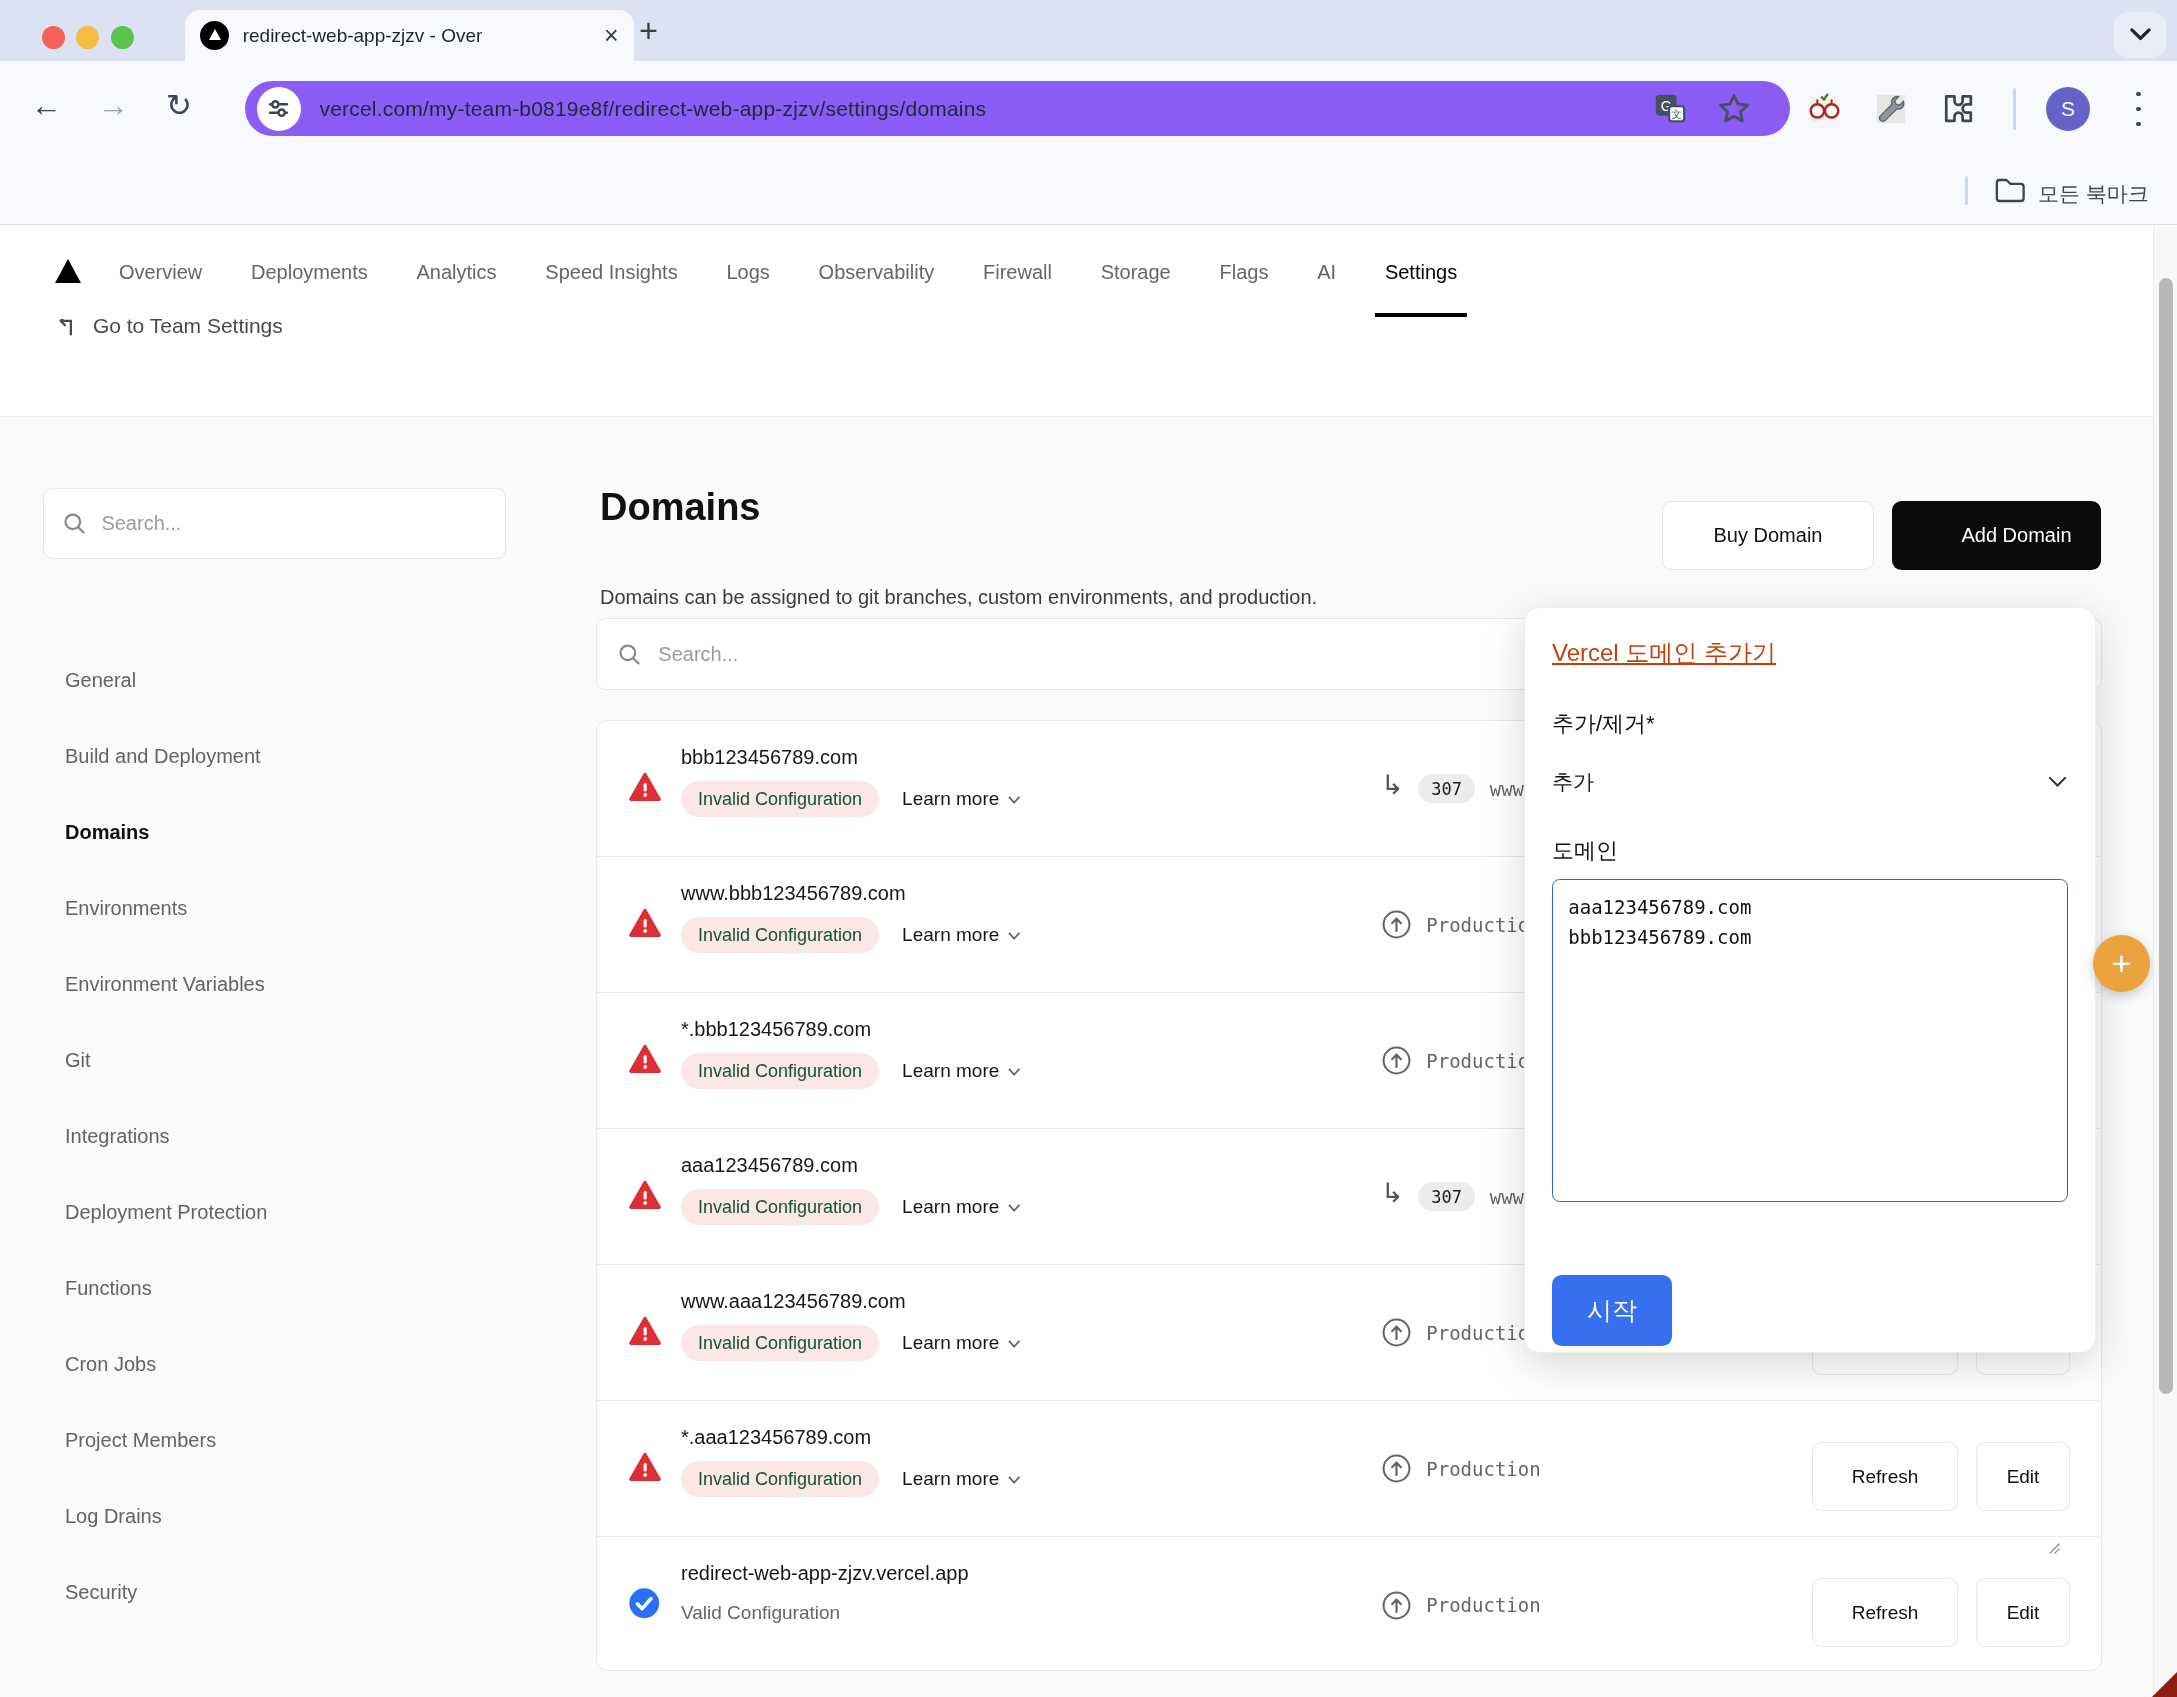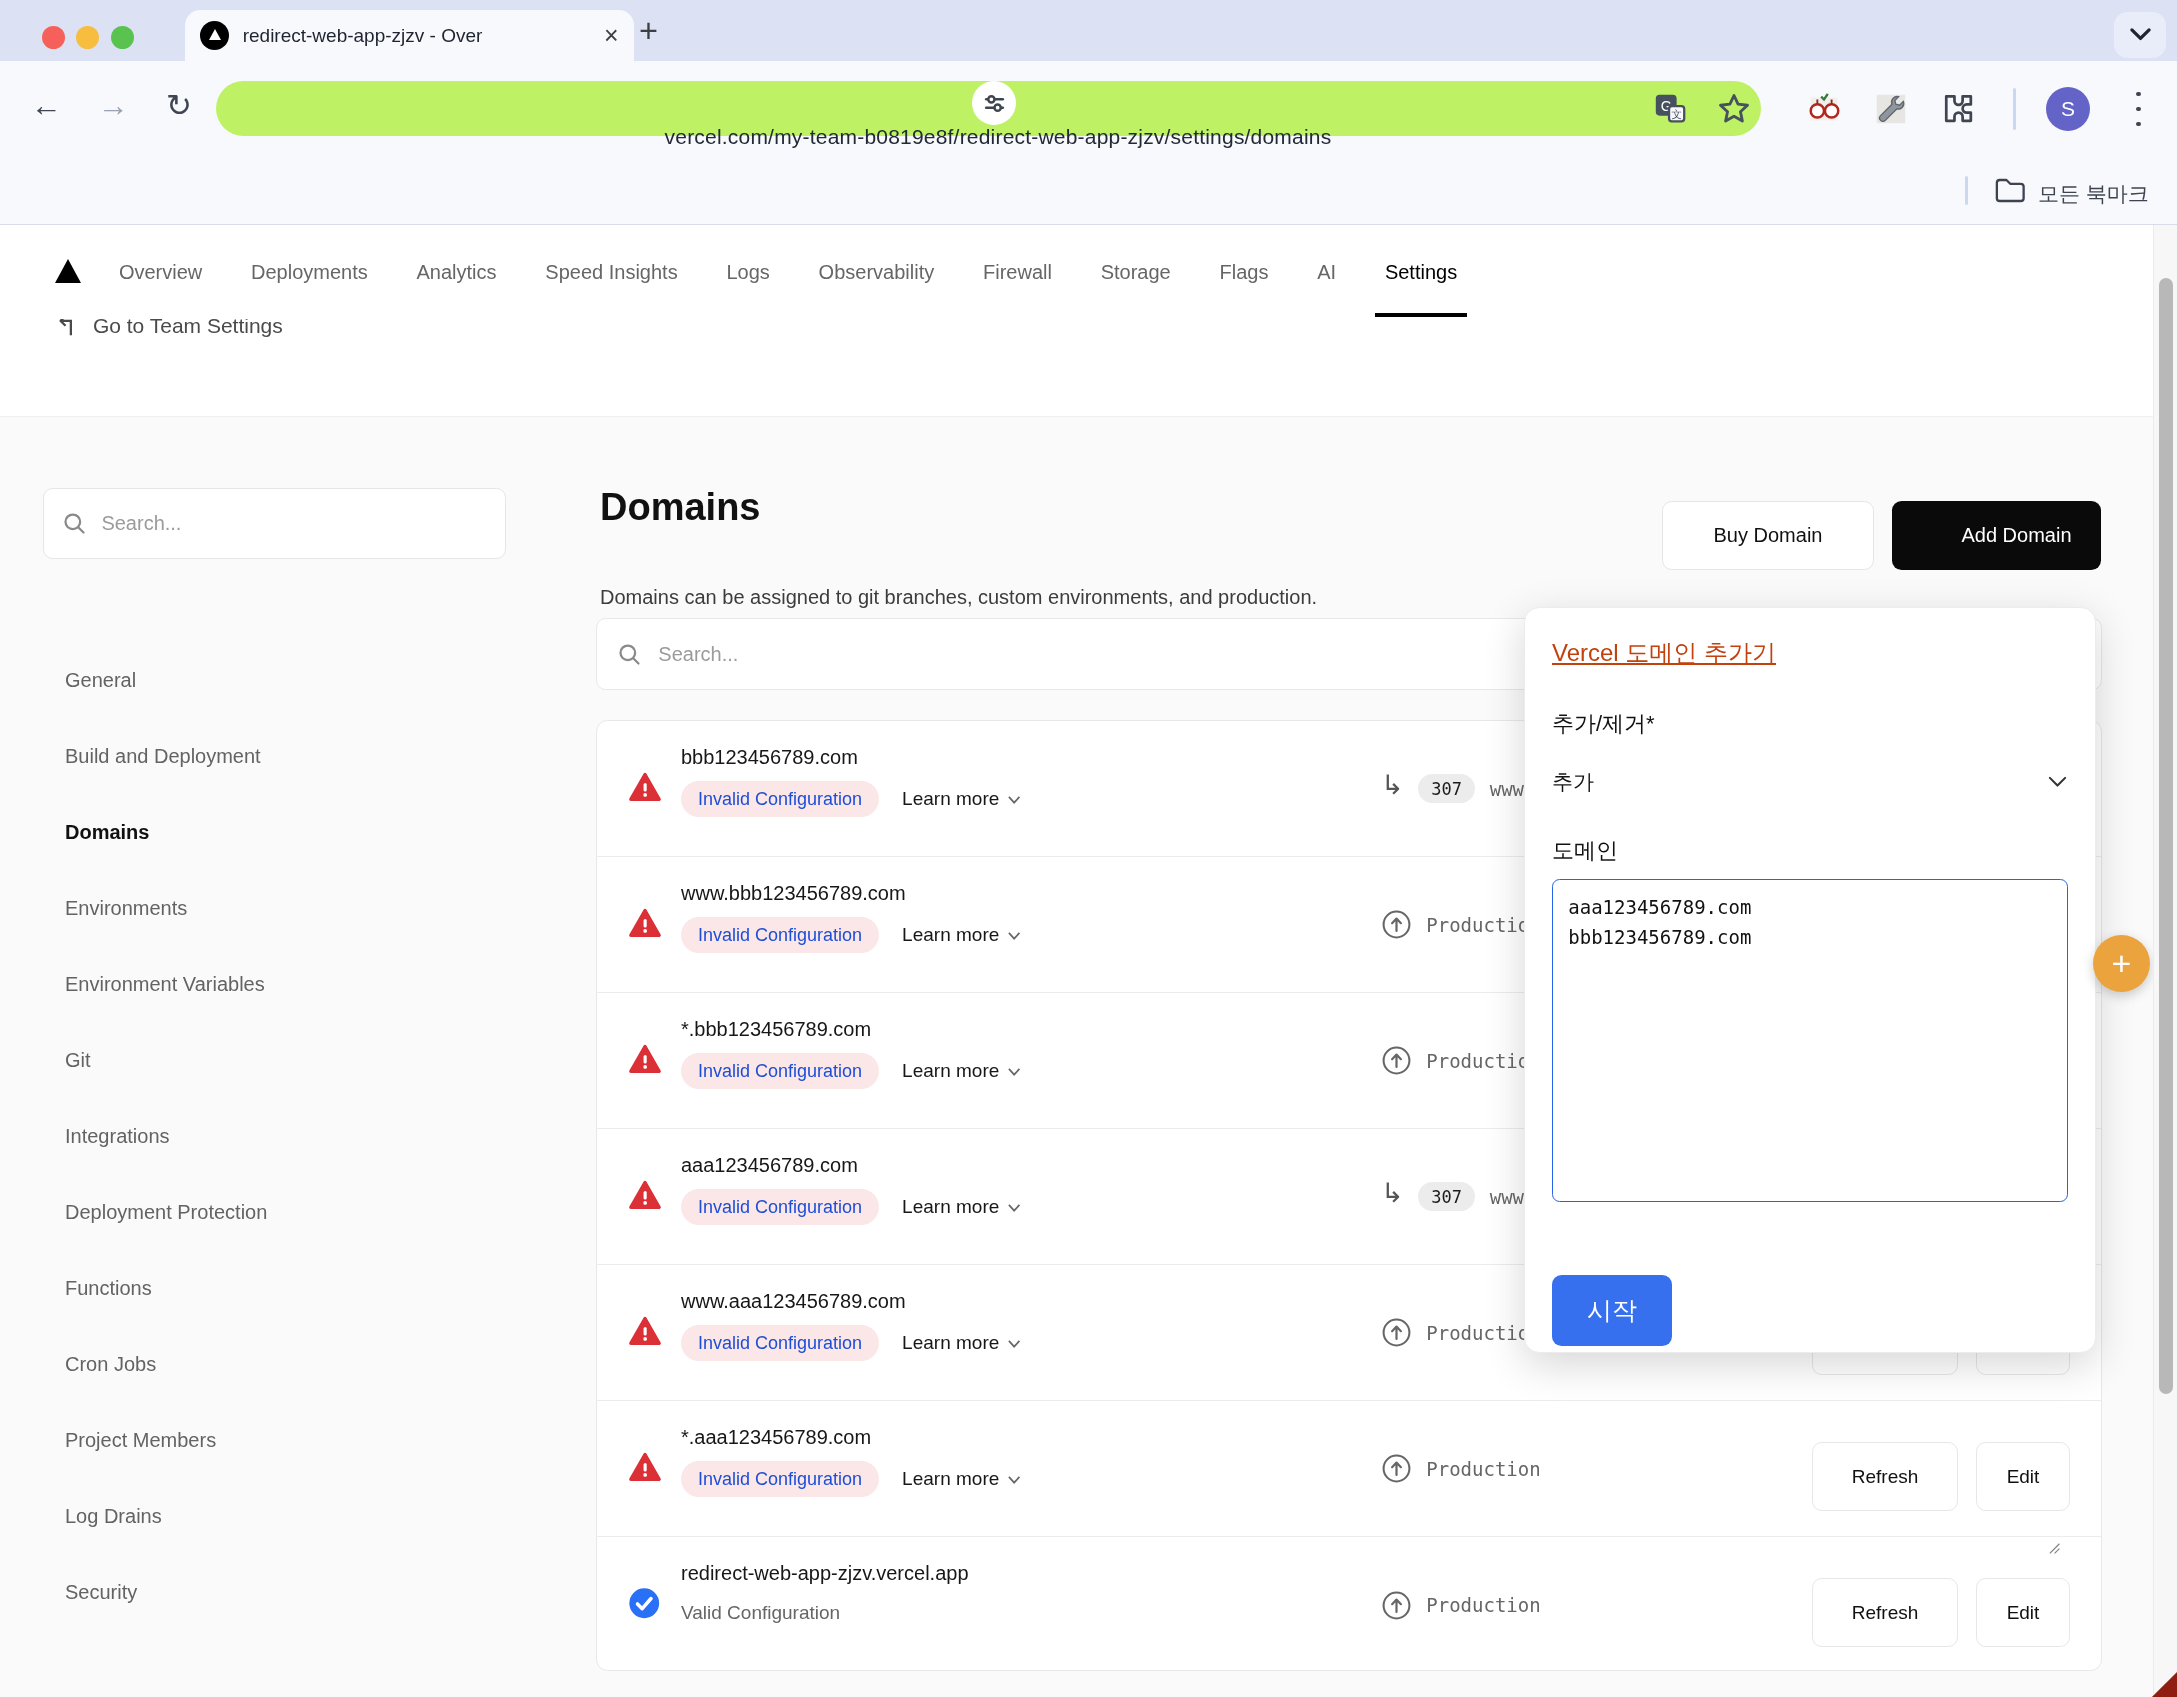--- a/index.html
+++ b/index.html
@@ -18,22 +18,22 @@
   .tabtitle { margin-left:13.4px; font-size:19px; color:#1f2430; white-space:nowrap; overflow:hidden; width:325px;
               -webkit-mask-image:linear-gradient(90deg,#000 85%,transparent); mask-image:linear-gradient(90deg,#000 85%,transparent); }
   .tabclose { margin-left:auto; font-size:25px; color:#3c4043; line-height:1; }
   .newtab { position:absolute; left:639px; top:13.4px; font-size:32.5px; color:#3c4043; font-weight:300; }
   .tabchev { position:absolute; left:2114px; top:11.5px; width:52px; height:46px; border-radius:13.4px; background:#e9ecf9;
              display:flex; align-items:center; justify-content:center; }
 
   .toolbar { position:absolute; left:0; top:61px; width:2178px; height:96px; background:#f8f9fd; }
   .navbtn { position:absolute; top:29px; font-size:31px; color:#3f4652; line-height:1; }
   .navbtn.fwd { color:#9aa3b2; }
-  .urlpill { position:absolute; left:216px; top:20px; width:1545px; height:55px; border-radius:28px; background:#bef264;
-             display:flex; align-items:center;flex-direction:column; }
+  .urlpill { position:absolute; left:245px; top:20px; width:1545px; height:55px; border-radius:28px; background:#8b5cf6;
+             display:flex; align-items:center; }
   .tunecirc { width:44px; height:44px; border-radius:50%; background:#fff; margin-left:11.5px;
               display:flex; align-items:center; justify-content:center; flex:0 0 auto; }
   .urltext { margin-left:19px; font-size:21px; color:#232a36; letter-spacing:0.2px; white-space:nowrap; }
   .tb-ic { position:absolute; top:0; height:96px; display:flex; align-items:center; }
   .tbsep { position:absolute; left:2013px; top:27px; width:2.9px; height:42px; background:#c9d7f3; border-radius:1.9px; }
   .avatar { position:absolute; left:2046px; top:26px; width:44px; height:44px; border-radius:50%; background:#6463c7;
             color:#fff; font-size:21px; display:flex; align-items:center; justify-content:center; }
   .kebab { position:absolute; left:2134px; top:25px; width:9.6px; height:46px; display:flex; flex-direction:column;
            align-items:center; justify-content:space-between; padding:5.7px 0; }
   .kebab i { width:4.8px; height:4.8px; border-radius:50%; background:#3f4652; }
@@ -78,21 +78,21 @@
 
   .card { position:absolute; left:596px; top:720px; width:1506px; height:951px; background:#fff;
           border:1px solid #e8e8e8; border-radius:11.5px; overflow:hidden; }
   .row { position:relative; height:136px; border-bottom:1px solid #ececec; }
   .row:last-child { border-bottom:none; }
   .rowicon { position:absolute; left:31px; top:50px; }
   .rowmain { margin-left:84px; padding-top:25px; }
   .dname { font-size:20px; font-weight:500; color:#171717; }
   .rowsub { margin-top:12.4px; display:flex; align-items:center; gap:23px; }
   .badge { height:36px; display:flex; align-items:center; padding:4px 17px; border-radius:18px;
-           background:#fbe7e7; color:#1d4ed8; font-size:18px; }
+           background:#fbe7e7; color:#14532d; font-size:18px; }
   .learn { display:flex; align-items:center; gap:7.6px; font-size:19px; color:#171717; }
   .validtxt { margin-top:17px; font-size:19px; color:#666; }
   .status { position:absolute; left:784px; top:0; height:100%; display:flex; align-items:center; gap:14.3px; }
   .mono { font-family:"DejaVu Sans Mono","Liberation Mono",monospace; }
   .code { background:#ececec; border-radius:17px; padding:4.8px 13.4px; font-size:17px; color:#1b1b1b; }
   .sttext { font-size:19px; color:#666; white-space:nowrap; }
   .redir { font-size:27px; color:#555; line-height:1; margin-top:-5.7px; }
   .rowbtns { position:absolute; right:31px; top:41px; display:flex; gap:18px; }
   .rowbtn { height:69px; background:#fff; border:1px solid #e7e7e7; border-radius:9.6px;
             display:flex; align-items:center; justify-content:center; font-size:19px; color:#111; }

